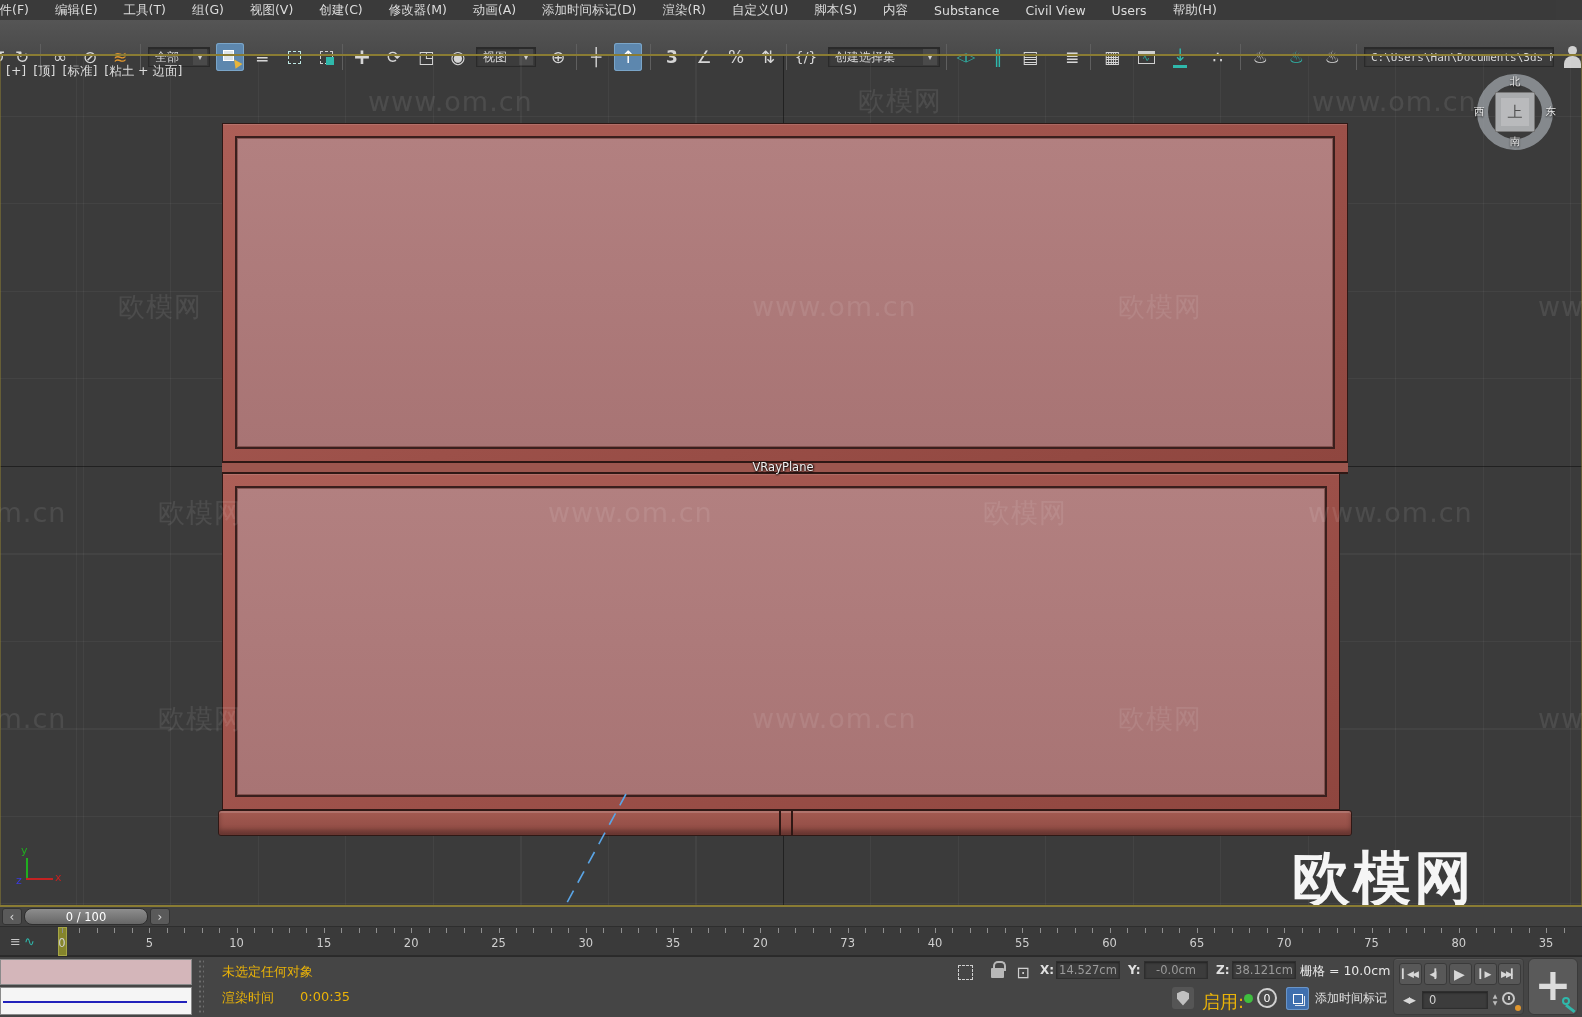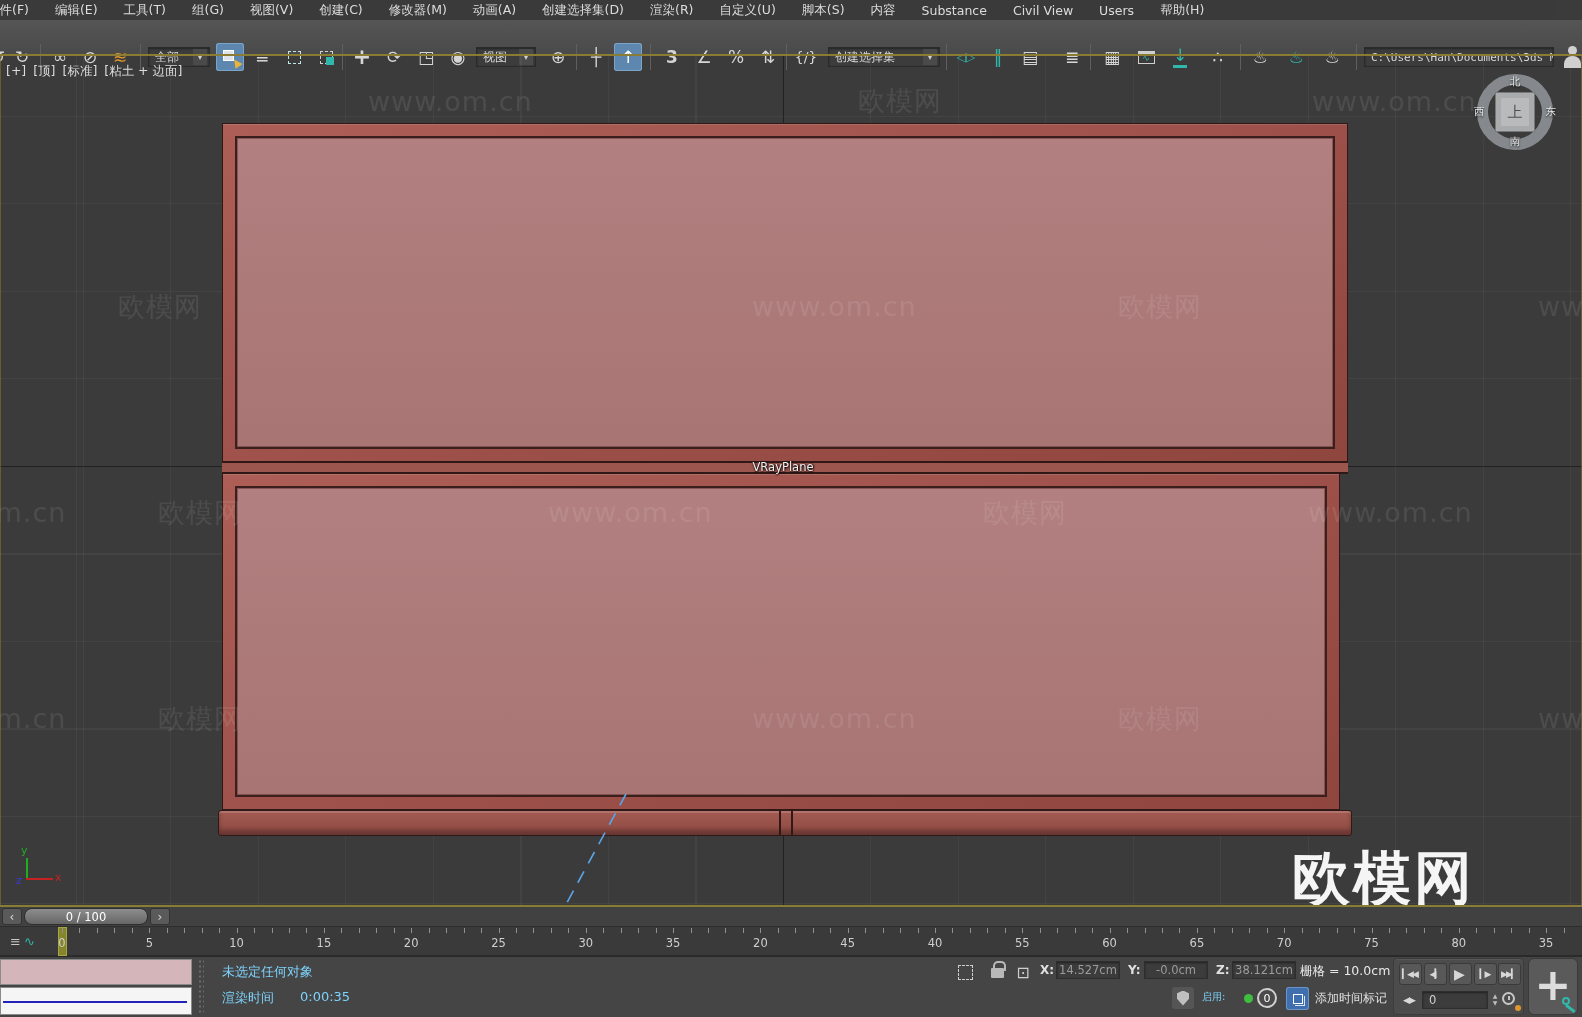--- a/index.html
+++ b/index.html
@@ -116,21 +116,21 @@
   #mini-curve{position:absolute;left:6px;top:2px;width:44px;height:25px;display:flex;align-items:center;
               gap:3px;padding-left:4px;color:#c8c8c8;font-size:13px;}
 
   
   #statusbar{position:absolute;left:0;top:956px;width:1582px;height:61px;background:#454545;border-top:1px solid #2a2a2a;}
   #listener-pink{position:absolute;left:0;top:2px;width:192px;height:26px;background:#d4b6ba;border:1px solid #8a8a8a;}
   #listener-white{position:absolute;left:0;top:30px;width:192px;height:28px;background:#f5f5f5;border:1px solid #8a8a8a;}
   #listener-white .blue-line{position:absolute;left:2px;top:13px;width:184px;height:2px;background:#2222bb;}
   .gutter{position:absolute;top:2px;width:6px;height:56px;
           background-image:radial-gradient(circle, #6d6d6d 1px, transparent 1.2px);background-size:4px 5px;}
-  .prompt{position:absolute;color:#7dd3fc;font-size:13px;white-space:nowrap;}
+  .prompt{position:absolute;color:#eab308;font-size:13px;white-space:nowrap;}
   .st-icon{position:absolute;width:22px;height:22px;display:flex;align-items:center;justify-content:center;
            color:#cfcfcf;border-radius:3px;}
   .corner-box{width:15px;height:15px;border:1.5px dashed #cfcfcf;}
   .lockbody{position:relative;width:13px;height:10px;background:#b8b8b8;border-radius:1px;margin-top:6px;}
   .lockbody::before{content:"";position:absolute;left:2px;top:-7px;width:9px;height:8px;border:2px solid #b8b8b8;
            border-bottom:none;border-radius:5px 5px 0 0;}
   .coord-lab{position:absolute;top:6px;color:#e0e0e0;font-size:12px;font-weight:bold;}
   .coord-field{position:absolute;top:4px;width:64px;height:18px;background:#3c3c3c;border:1px solid #2e2e2e;
            box-shadow:inset 0 1px 2px rgba(0,0,0,.45);color:#9b9b9b;font-size:11.5px;display:flex;
            align-items:center;justify-content:center;white-space:nowrap;}
@@ -178,21 +178,21 @@
 
   <div id="menubar">
       <span class="menu-item">文件(F)</span>
       <span class="menu-item">编辑(E)</span>
       <span class="menu-item">工具(T)</span>
       <span class="menu-item">组(G)</span>
       <span class="menu-item">视图(V)</span>
       <span class="menu-item">创建(C)</span>
       <span class="menu-item">修改器(M)</span>
       <span class="menu-item">动画(A)</span>
-      <span class="menu-item">创建选择集(D)</span>
+      <span class="menu-item">添加时间标记(D)</span>
       <span class="menu-item">渲染(R)</span>
       <span class="menu-item">自定义(U)</span>
       <span class="menu-item">脚本(S)</span>
       <span class="menu-item">内容</span>
       <span class="menu-item">Substance</span>
       <span class="menu-item">Civil View</span>
       <span class="menu-item">Users</span>
       <span class="menu-item">帮助(H)</span>
     </div>
 
@@ -447,21 +447,21 @@
         <div class="tick" style="left: 1563.56px;"></div>
         <div class="tick-label" style="left: 62px;">0</div>
         <div class="tick-label" style="left: 149.3px;">5</div>
         <div class="tick-label" style="left: 236.6px;">10</div>
         <div class="tick-label" style="left: 323.9px;">15</div>
         <div class="tick-label" style="left: 411.2px;">20</div>
         <div class="tick-label" style="left: 498.5px;">25</div>
         <div class="tick-label" style="left: 585.8px;">30</div>
         <div class="tick-label" style="left: 673.1px;">35</div>
         <div class="tick-label" style="left: 760.4px;">20</div>
-        <div class="tick-label" style="left: 847.7px;">45</div>
+        <div class="tick-label" style="left: 847.7px;">73</div>
         <div class="tick-label" style="left: 935px;">40</div>
         <div class="tick-label" style="left: 1022.3px;">55</div>
         <div class="tick-label" style="left: 1109.6px;">60</div>
         <div class="tick-label" style="left: 1196.9px;">65</div>
         <div class="tick-label" style="left: 1284.2px;">70</div>
         <div class="tick-label" style="left: 1371.5px;">75</div>
         <div class="tick-label" style="left: 1458.8px;">80</div>
         <div class="tick-label" style="left: 1546.1px;">35</div>
       </div>
   </div>
@@ -489,21 +489,21 @@
     <div class="coord-field" style="left:1056px">14.527cm</div>
     <div class="coord-lab" style="left:1128px">Y:</div>
     <div class="coord-field" style="left:1144px">-0.0cm</div>
     <div class="coord-lab" style="left:1216px">Z:</div>
     <div class="coord-field" style="left:1232px">38.121cm</div>
     <div id="grid-size">栅格 = 10.0cm</div>
 
     <div class="st-icon" style="left:1172px;top:30px;background:#555">
         <span class="shield"></span>
       </div>
-    <div class="prompt" style="left:1202px;top:33px;font-size:10px">启用:</div>
+    <div class="prompt" style="left:1202px;top:33px;font-size:18px">启用:</div>
     <div id="sec-dot"></div>
     <div id="sec-badge">0</div>
     <div id="cube-btn">
         <span class="cube"></span>
       </div>
     <div id="timetag">添加时间标记</div>
 
     <div id="playback">
       <div class="pb" style="left:5px">▎◀◀</div>
       <div class="pb" style="left:30px">◀▎</div>

